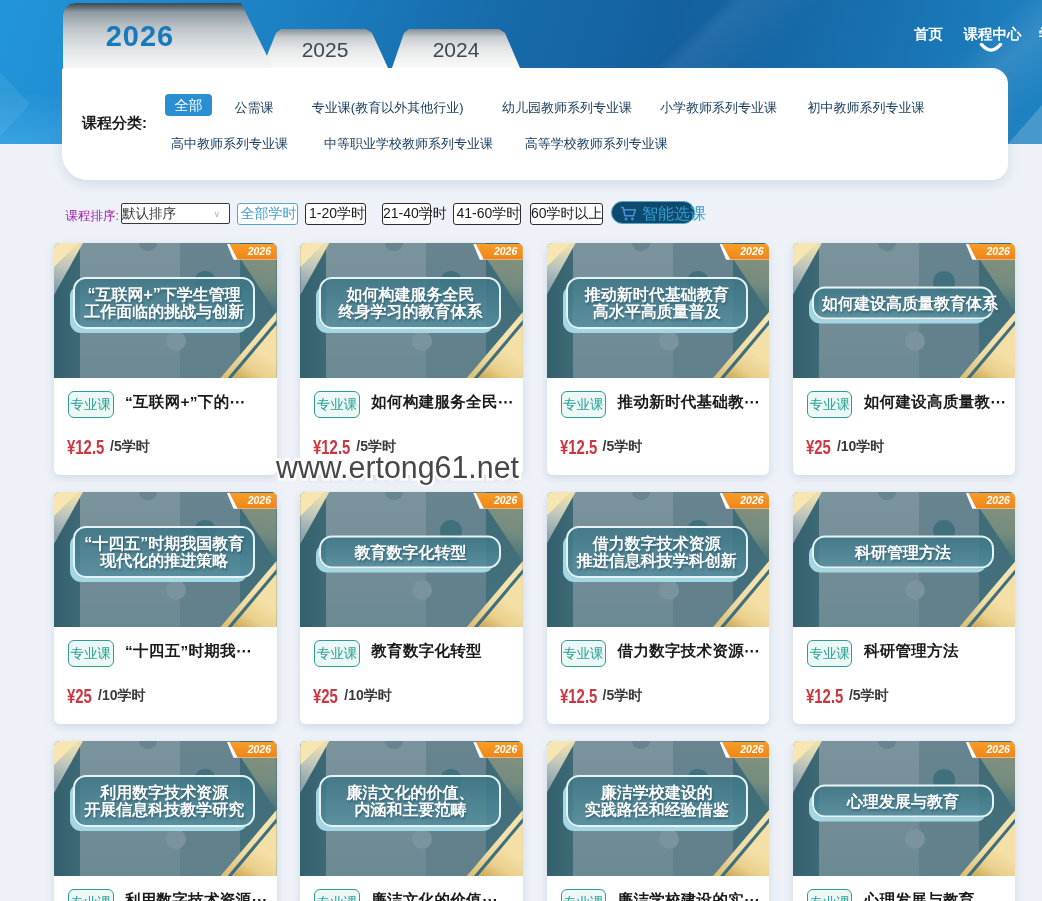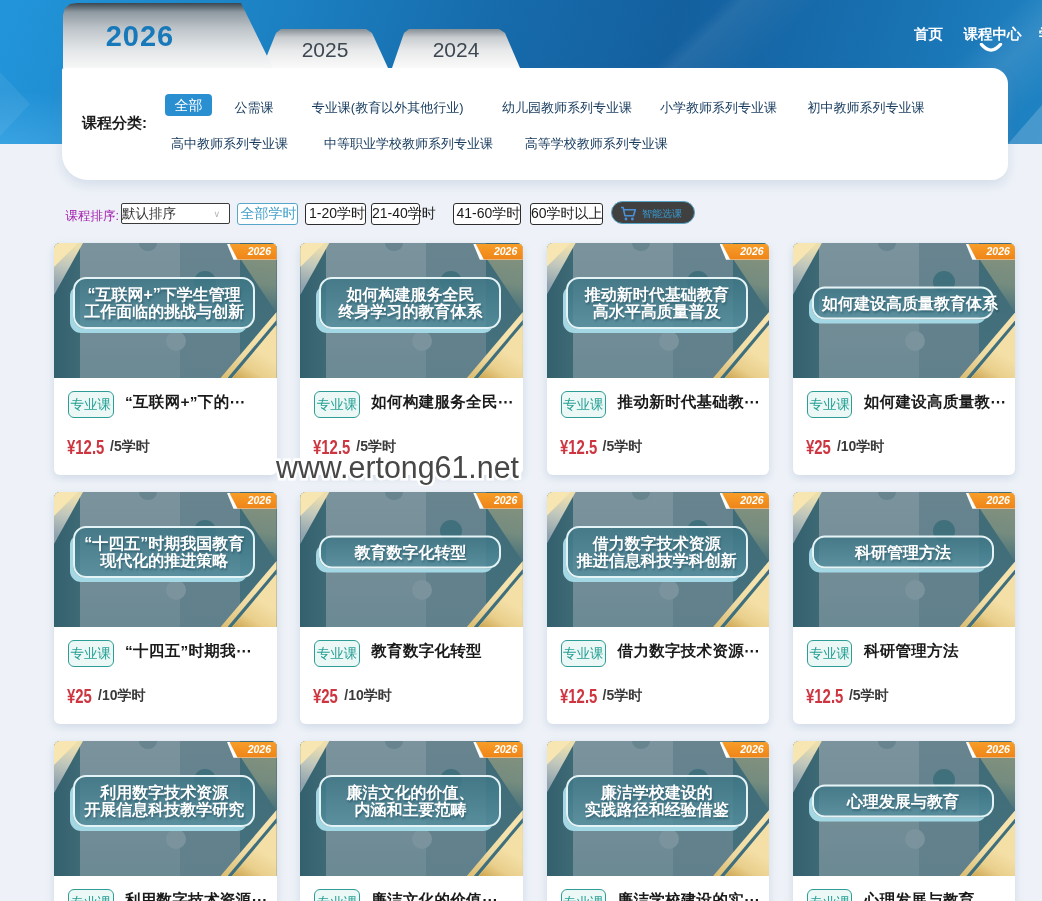--- a/index.html
+++ b/index.html
@@ -40,22 +40,22 @@
 .allchip{position:absolute;left:103px;top:26px;width:47px;height:22px;background:#2a8fd0;color:#fff;
  border-radius:4px;font-size:14px;text-align:center;line-height:22px}
 
 .sortlabel{position:absolute;left:65.5px;top:208px;font-size:12.5px;color:#a21caf}
 .select{position:absolute;left:121px;top:202.5px;width:109px;height:21.5px;background:#fff;box-sizing:border-box;
  border:1.4px solid #3a3a3a;border-radius:2px;font-size:13.5px;color:#333;line-height:19px;}
 .select .caret{position:absolute;right:9px;top:1px;color:#b5b5b5;font-size:9px}
 .fbtn{position:absolute;top:203px;height:21.5px;white-space:nowrap;background:#fff;border:1.4px solid #2d2d2d;border-radius:3px;
  font-size:14px;color:#1a1a1a;text-align:right;line-height:19px}
 .fbtn.blue{border-color:#55a6c9;color:#43a0cc}
-.smart{position:absolute;left:611px;top:200.5px;width:84px;height:23px;background:#404040;
- border:1px solid #55a6c9;border-radius:13px;color:#3a9ad0;font-size:10px;line-height:23px;padding-left:30px;white-space:nowrap}
+.smart{position:absolute;left:611px;top:200.5px;width:84px;height:23px;background:#0c4a6e;
+ border:1px solid #55a6c9;border-radius:13px;color:#3a9ad0;font-size:16px;line-height:23px;padding-left:30px;white-space:nowrap}
 .smart svg{position:absolute;left:8px;top:4px}
 
 .card{position:absolute;width:222.5px;height:232px;background:#fff;border-radius:6px;
  box-shadow:0 3px 9px rgba(120,144,180,.25)}
 .thumb{position:absolute;left:0;top:0;width:222.5px;height:135px;border-radius:6px 6px 0 0;
  overflow:hidden;background:linear-gradient(100deg,#3d6a76 0%,#4a7581 30%,#4d7884 100%)}
 .pz{position:absolute;top:0;height:135px}
 .p1{left:0;width:26px;background:linear-gradient(90deg,#32606c,#3e6a76)}
 .p2{left:26px;width:100px;background:linear-gradient(180deg,#7b939d 0%,#748d97 55%,#6b8a94 100%)}
 .p3{left:126px;width:60px;background:linear-gradient(180deg,#67848f 0%,#60808c 100%)}
@@ -138,21 +138,21 @@
  <div class="cl" style="left:598px;top:31px">小学教师系列专业课</div>
  <div class="cl" style="left:745.4px;top:31px">初中教师系列专业课</div>
  <div class="cl" style="left:109px;top:66.5px">高中教师系列专业课</div>
  <div class="cl" style="left:262px;top:66.5px">中等职业学校教师系列专业课</div>
  <div class="cl" style="left:462.7px;top:66.5px">高等学校教师系列专业课</div>
 </div>
 <div class="sortlabel">课程排序:</div>
 <div class="select">默认排序<span class="caret">∨</span></div>
 <div class="fbtn blue" style="left:236.5px;width:61px">全部学时</div>
 <div class="fbtn" style="left:305px;width:61px">1-20学时</div>
-<div class="fbtn" style="left:371px;width:49px">21-40学时</div>
+<div class="fbtn" style="left:382px;width:49px">21-40学时</div>
 <div class="fbtn" style="left:453.3px;width:68px">41-60学时</div>
 <div class="fbtn" style="left:530px;width:73px">60学时以上</div>
 <div class="smart"><svg width="17" height="16" viewBox="0 0 17 16">
       <path d="M1 1.5 h2.2 l1.7 8.2 h8.6 l1.8 -6 H4.2" fill="none" stroke="#4a90d9" stroke-width="1.6" stroke-linejoin="round"></path>
       <circle cx="6" cy="13" r="1.4" fill="#4a90d9"></circle>
       <circle cx="12.4" cy="13" r="1.4" fill="#4a90d9"></circle>
     </svg>智能选课</div>
 <div class="card" style="left:54.0px;top:243px">
  <div class="thumb">
   <div class="pz p1"></div>

